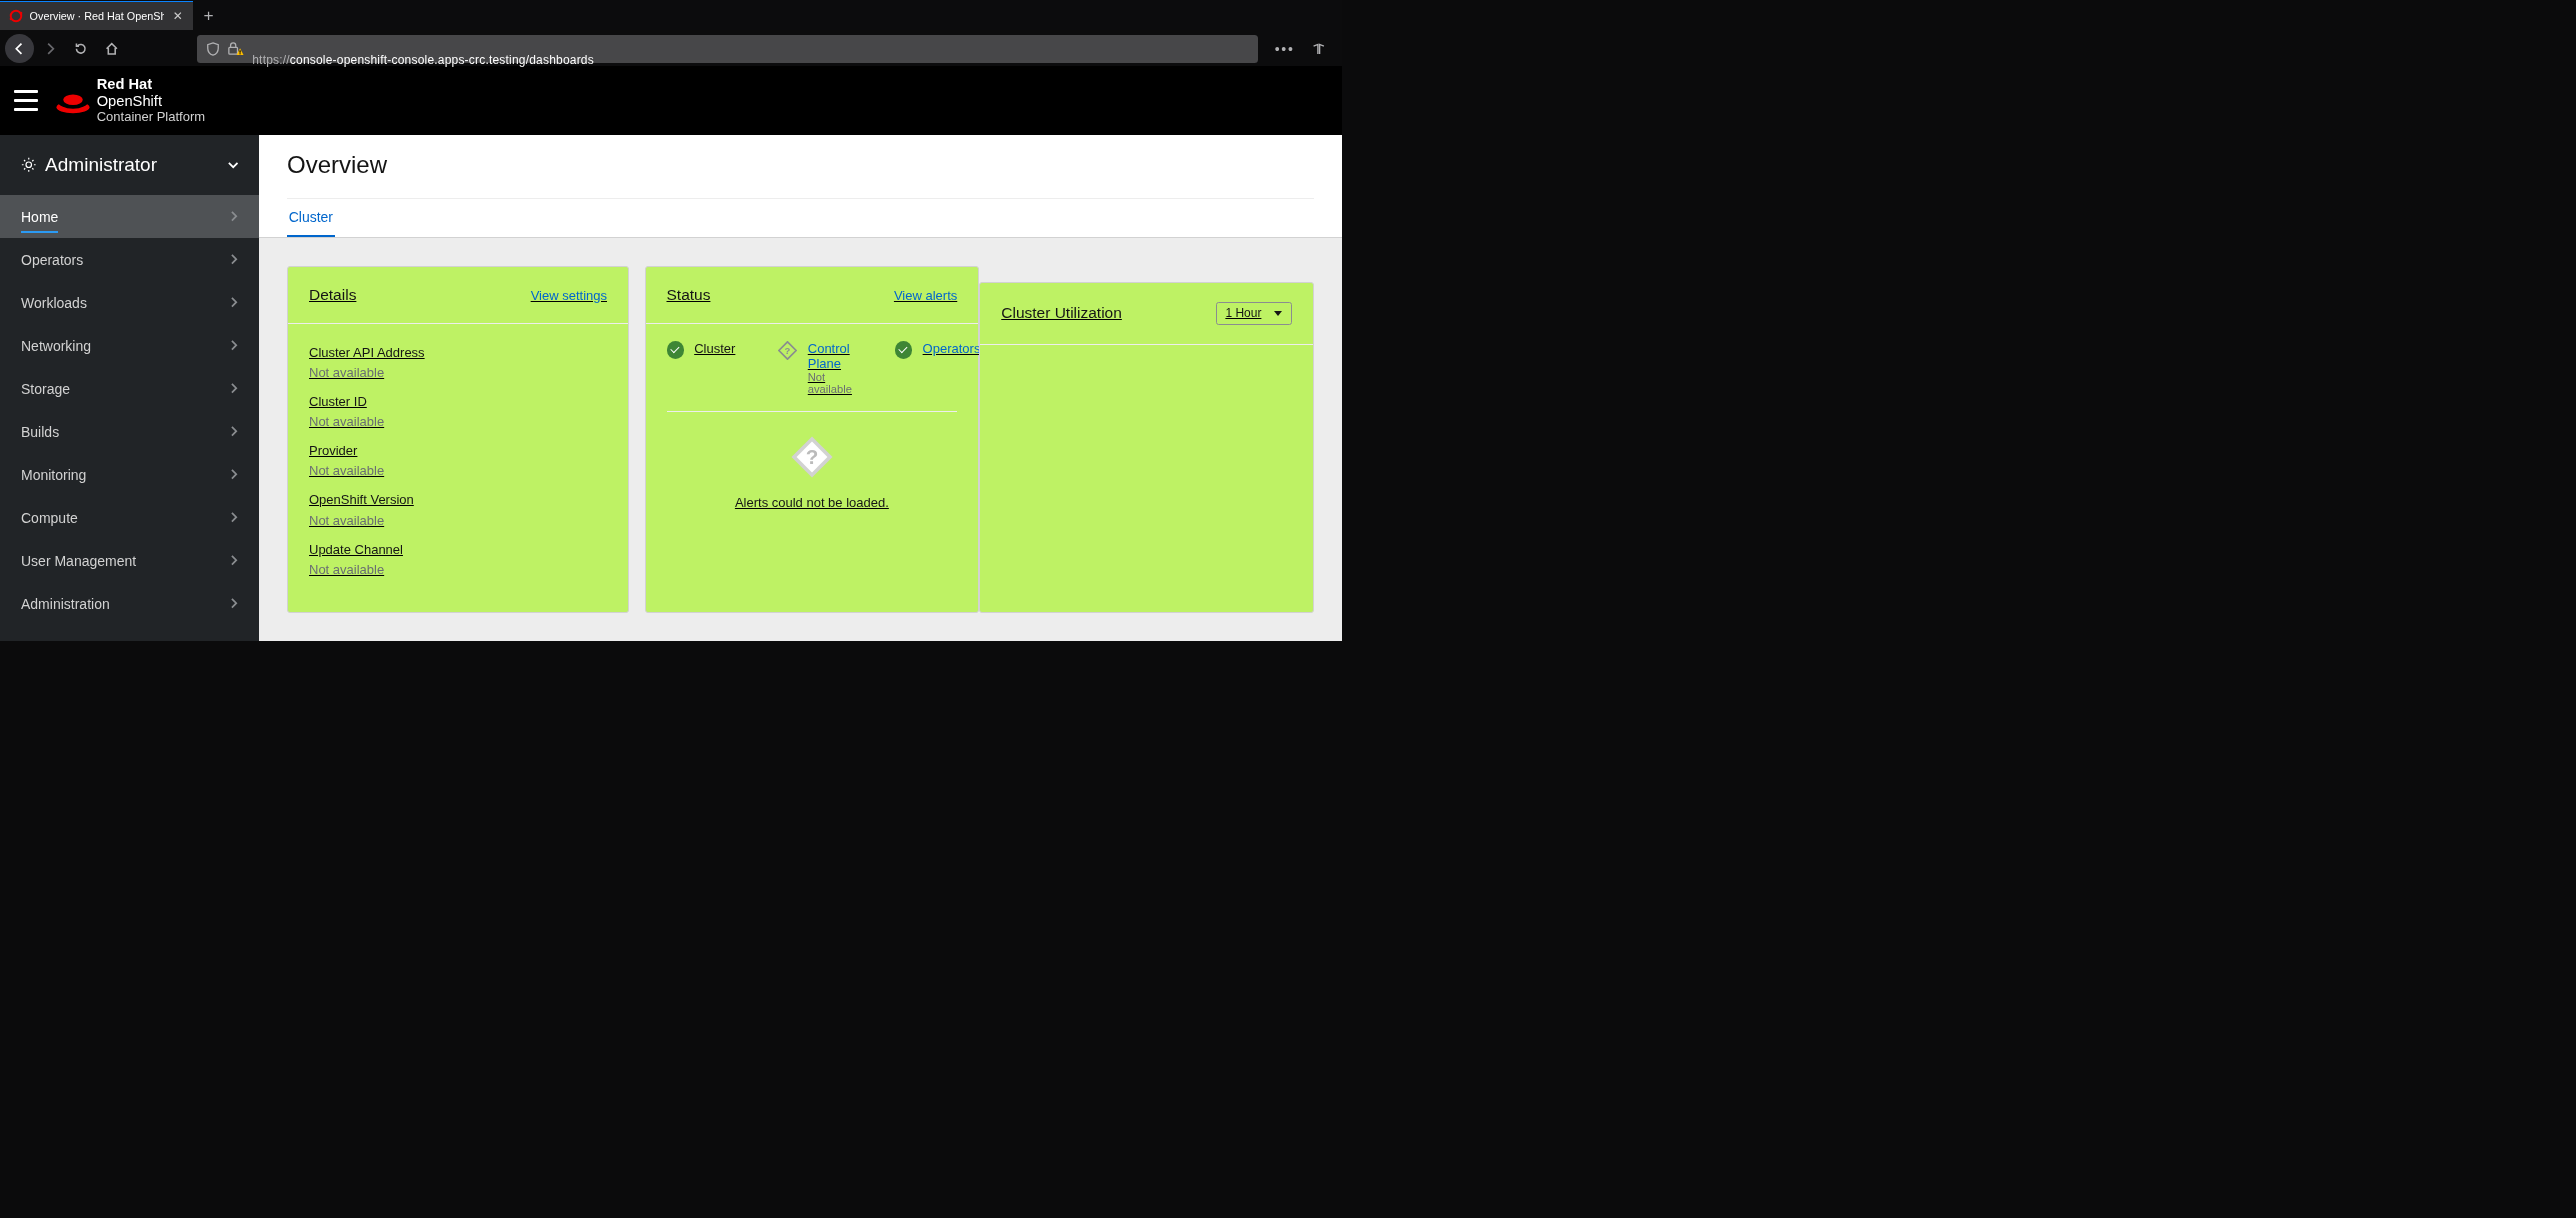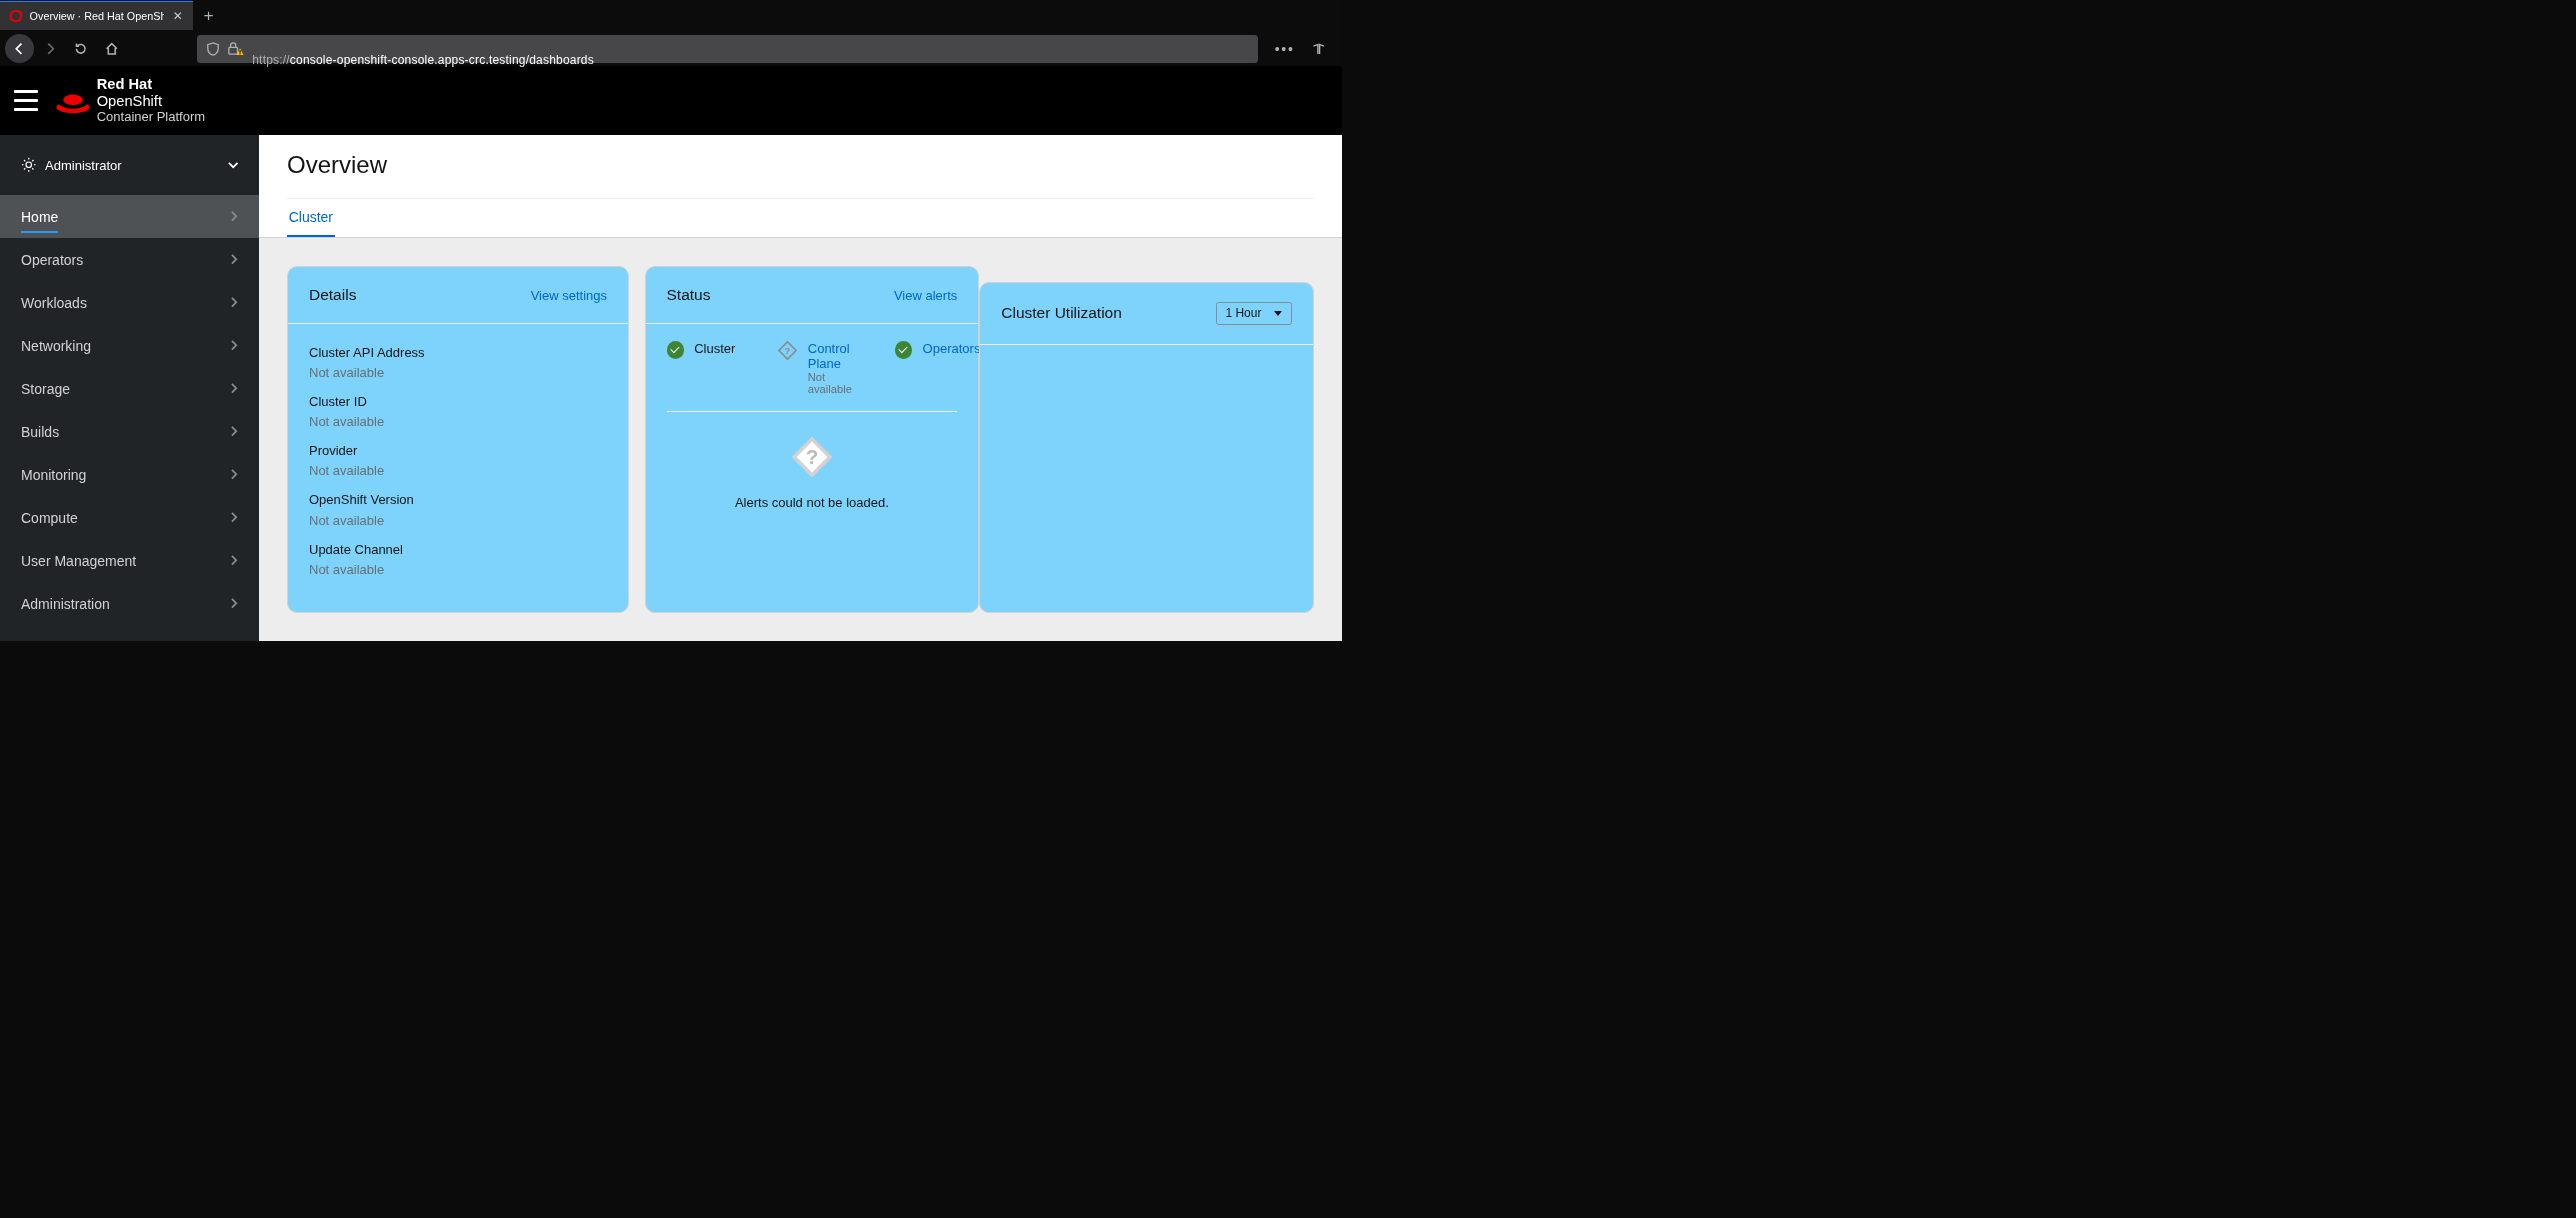--- a/index.html
+++ b/index.html
@@ -31,39 +31,39 @@
     .fedora { width: 31px; height: 22.5px; position: relative; }
     .brand-text { line-height: 1.15; }
     .brand-text .line1 { font-size: 14.7px; font-weight: 700; }
     .brand-text .line1 .light { font-weight: 400; }
     .brand-text .line2 { font-size: 13px; font-weight: 400; color: #d2d2d2; }
 
     
     .app { display: flex; height: calc(100% - 135px); }
     .sidebar { width: 259px; background: #212427; color: #fff; padding-top: 0; }
     .perspective { height: 60px; display: flex; align-items: center; padding: 0 21px; justify-content: space-between; cursor: pointer; }
-    .perspective .label { font-size: 13px; font-weight: 500; display: flex; align-items: center; gap: 8.6px; }
+    .perspective .label { font-size: 19px; font-weight: 500; display: flex; align-items: center; gap: 8.6px; }
     .side-nav { list-style: none; }
     .side-nav li { height: 43px; display: flex; align-items: center; justify-content: space-between; padding: 3px 21px; font-size: 14px; color: #d2d2d2; cursor: pointer; }
     .side-nav li.active { background: #4f5255; color: #fff; }
     .side-nav li.active .nav-label { position: relative; }
     .side-nav li.active .nav-label::after { content: ""; position: absolute; left: 0; right: 0; bottom: -8.6px; height: 2.6px; background: #2b9af3; }
     .chev { color: #8a8d90; font-size: 10.4px; }
 
     
     .main { flex: 1; background: #ededed; display: flex; flex-direction: column; min-width: 0; }
     .banner { background: #0099d3; color: #fff; font-size: 13px; height: 31px; display: flex; align-items: center; justify-content: flex-end; padding: 0 14px; white-space: nowrap; }
     .banner a { color: #fff; text-decoration: underline; text-underline-offset: 2.6px; }
     .page-head { background: #fff; padding: 15.5px 28px 0 28px; border-bottom: 0.9px solid #d2d2d2; }
     .page-title { font-size: 24px; font-weight: 400; color: #151515; padding-bottom: 19px; }
     .tabs { display: flex; border-top: 0.9px solid #ededed; }
     .tabs .tab-item { padding: 10.4px 1.7px; margin-right: 21px; font-size: 14px; color: #0066cc; border-bottom: 2.6px solid #0066cc; cursor: pointer; }
     .content { padding: 28px; display: flex; gap: 15.5px; overflow: hidden; }
 
-    .card { background: #7dd3fc; border: 0.9px solid #d2d2d2; border-radius: 10px; }
+    .card { background: #bef264; border: 0.9px solid #d2d2d2; border-radius: 3px; text-decoration: underline; }
     .card-head { display: flex; justify-content: space-between; align-items: center; padding: 19px 21px; border-bottom: 0.9px solid #ededed; }
     .card-head h2 { font-size: 15.5px; font-weight: 500; color: #151515; }
     .card-head .link { color: #0066cc; font-size: 13px; cursor: pointer; }
     .card-body { padding: 12px 21px 21px 21px; }
 
     .details-card { width: 342px; flex: 0 0 342px; }
     .details-card .item { margin: 8.6px 0 14px 0; }
     .details-card .k { font-size: 13px; color: #151515; font-weight: 500; margin-bottom: 5.2px; }
     .details-card .v { font-size: 13px; color: #6a6e73; }
 

